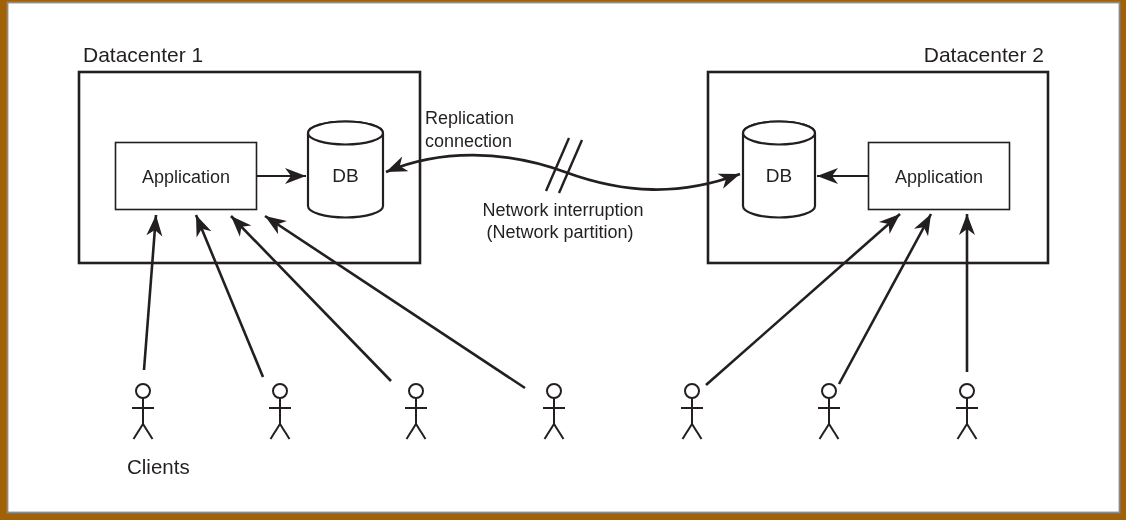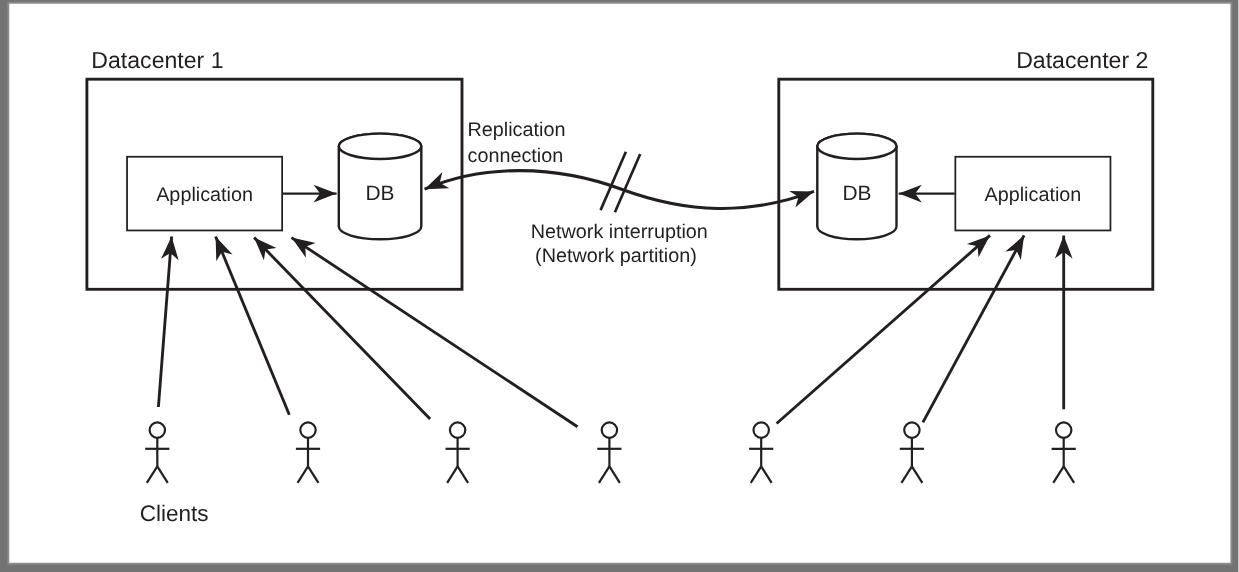--- a/index.html
+++ b/index.html
@@ -5,21 +5,21 @@
   html, body {
     margin: 0;
     padding: 0;
     background: #ffffff;
     font-family: "Liberation Sans", sans-serif;
   }
   .stage {
     position: relative;
     width: 1126px;
     height: 520px;
-    background: #737373;
+    background: #a16207;
     overflow: hidden;
   }
   svg { display: block; }
   svg text {
     font-family: "Liberation Sans", sans-serif;
     fill: #231f20;
   }
   .dc-label   { font-size: 21px; }
   .box-label  { font-size: 18px; }
   .db-label   { font-size: 19px; }

